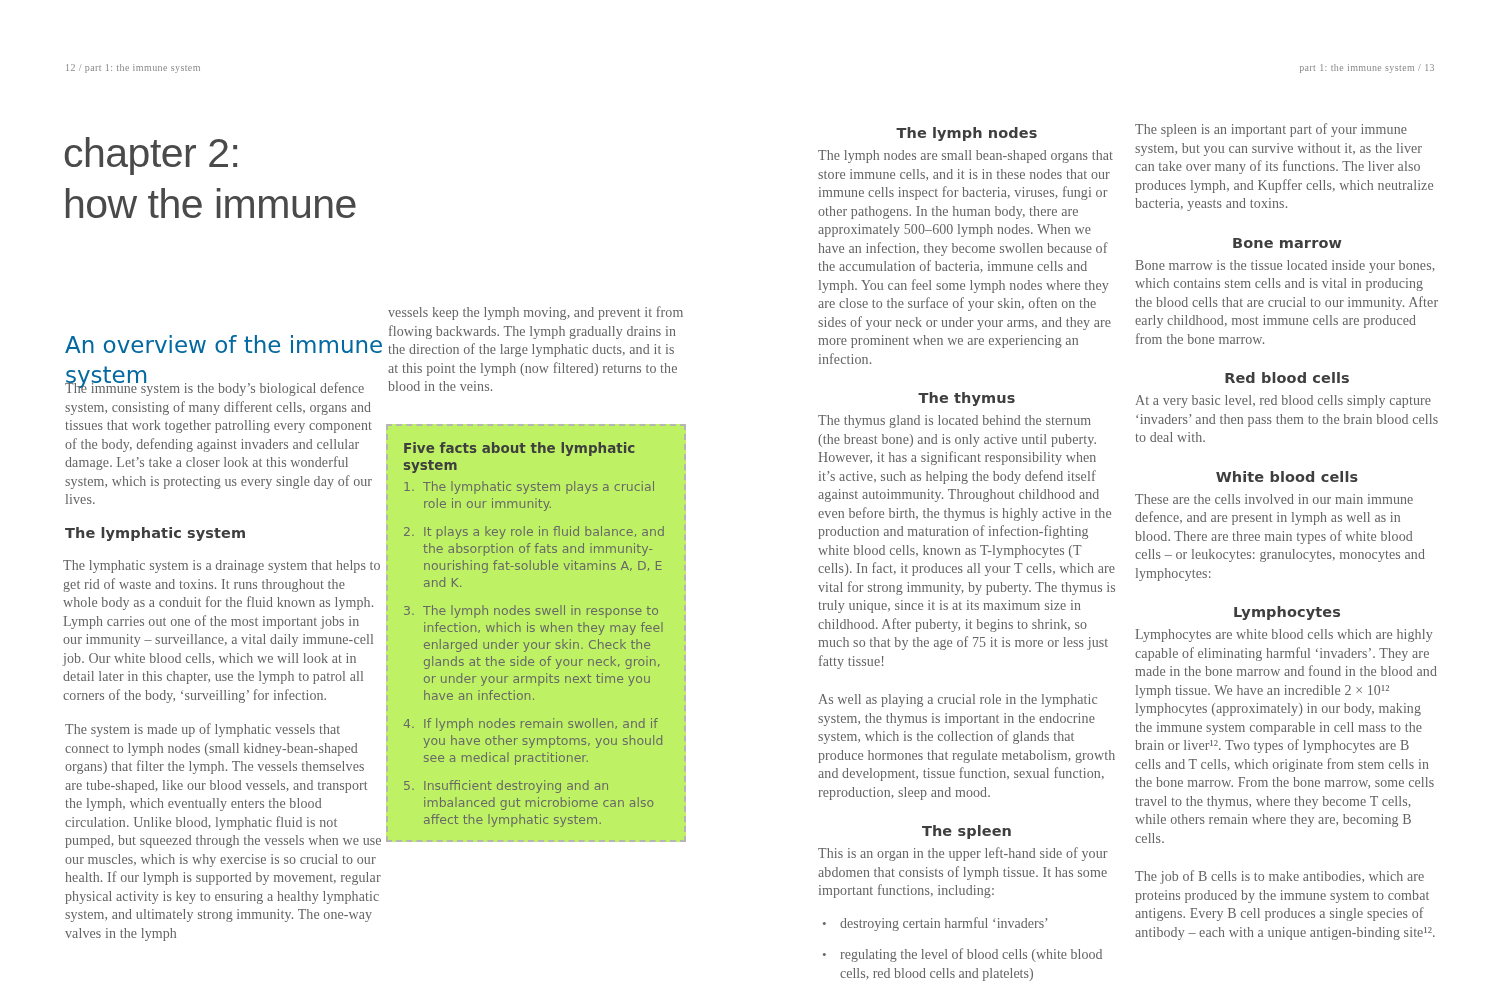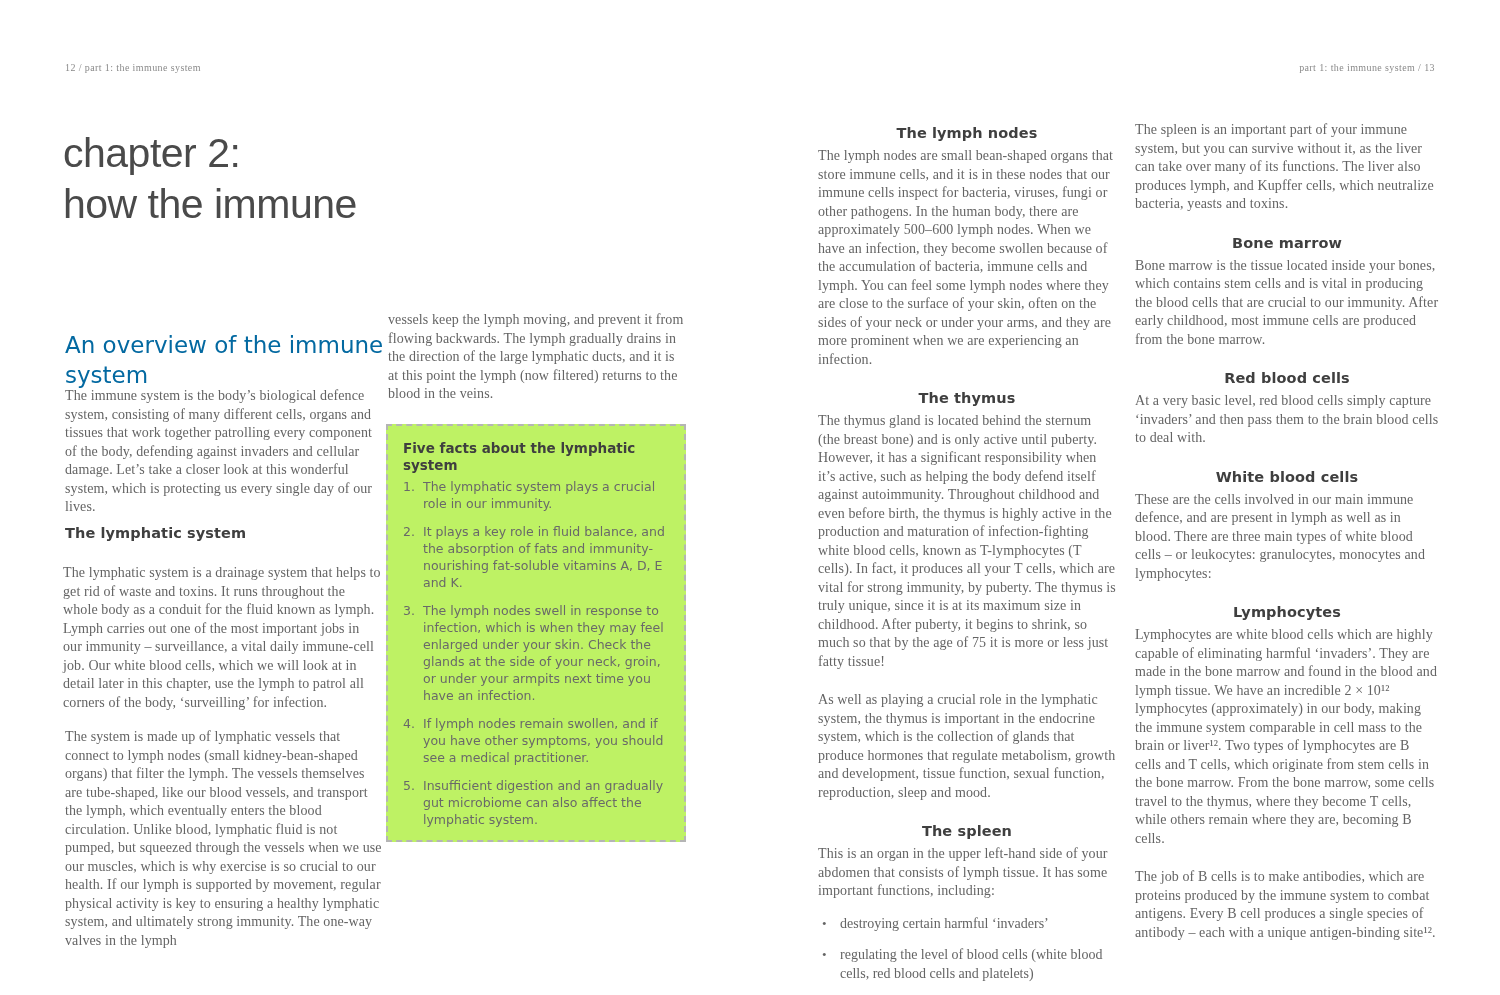--- a/index.html
+++ b/index.html
@@ -22,21 +22,21 @@
     font-size:41px; line-height:51px; color:#4a4a4a; letter-spacing:-0.5px;
   }
   .overview-heading {
     position:absolute; left:65px; top:311px; width:330px;
     font-family:"DejaVu Sans", sans-serif; font-weight:400;
     font-size:23px; line-height:30px; color:#0369a1;
   }
 
   
   .serif { font-size:14px; line-height:18.5px; color:#646464; letter-spacing:.1px; margin:0; }
-  .abs { position:absolute;margin-top:7px; }
+  .abs { position:absolute; }
   .sub-heading {
     font-family:"DejaVu Sans", sans-serif; font-weight:700;
     font-size:14.5px; line-height:18px; color:#3f3f3f; margin:0 0 5px 0; letter-spacing:.1px;text-align:center;
   }
 
   
   .l-par1 { left:65px; top:380px; width:318px; }
   .l-head-lymphatic { position:absolute; left:65px; top:524px; }
   .l-par2 { left:63px; top:557px; width:318px; }
   .l-par3 { left:65px; top:721px; width:320px; }
@@ -110,21 +110,21 @@
       <li>
         <span class="fact-num">3.</span>
         <span class="fact-text">The lymph nodes swell in response to infection, which is when they may feel enlarged under your skin. Check the glands at the side of your neck, groin, or under your armpits next time you have an infection.</span>
       </li>
       <li>
         <span class="fact-num">4.</span>
         <span class="fact-text">If lymph nodes remain swollen, and if you have other symptoms, you should see a medical practitioner.</span>
       </li>
       <li>
         <span class="fact-num">5.</span>
-        <span class="fact-text">Insufficient digestion and an gradually gut microbiome can also affect the lymphatic system.</span>
+        <span class="fact-text">Insufficient destroying and an imbalanced gut microbiome can also affect the lymphatic system.</span>
       </li>
     </ol>
   </div>
 
   <div class="r-col1">
     <h3 class="sub-heading">The lymph nodes</h3>
     <p class="serif">The lymph nodes are small bean-shaped organs that store immune cells, and it is in these nodes that our immune cells inspect for bacteria, viruses, fungi or other pathogens. In the human body, there are approximately 500–600 lymph nodes. When we have an infection, they become swollen because of the accumulation of bacteria, immune cells and lymph. You can feel some lymph nodes where they are close to the surface of your skin, often on the sides of your neck or under your arms, and they are more prominent when we are experiencing an infection.</p>
 
     <h3 class="sub-heading">The thymus</h3>
     <p class="serif">The thymus gland is located behind the sternum (the breast bone) and is only active until puberty. However, it has a significant responsibility when it’s active, such as helping the body defend itself against autoimmunity. Throughout childhood and even before birth, the thymus is highly active in the production and maturation of infection-fighting white blood cells, known as T-lymphocytes (T cells). In fact, it produces all your T cells, which are vital for strong immunity, by puberty. The thymus is truly unique, since it is at its maximum size in childhood. After puberty, it begins to shrink, so much so that by the age of 75 it is more or less just fatty tissue!</p>

